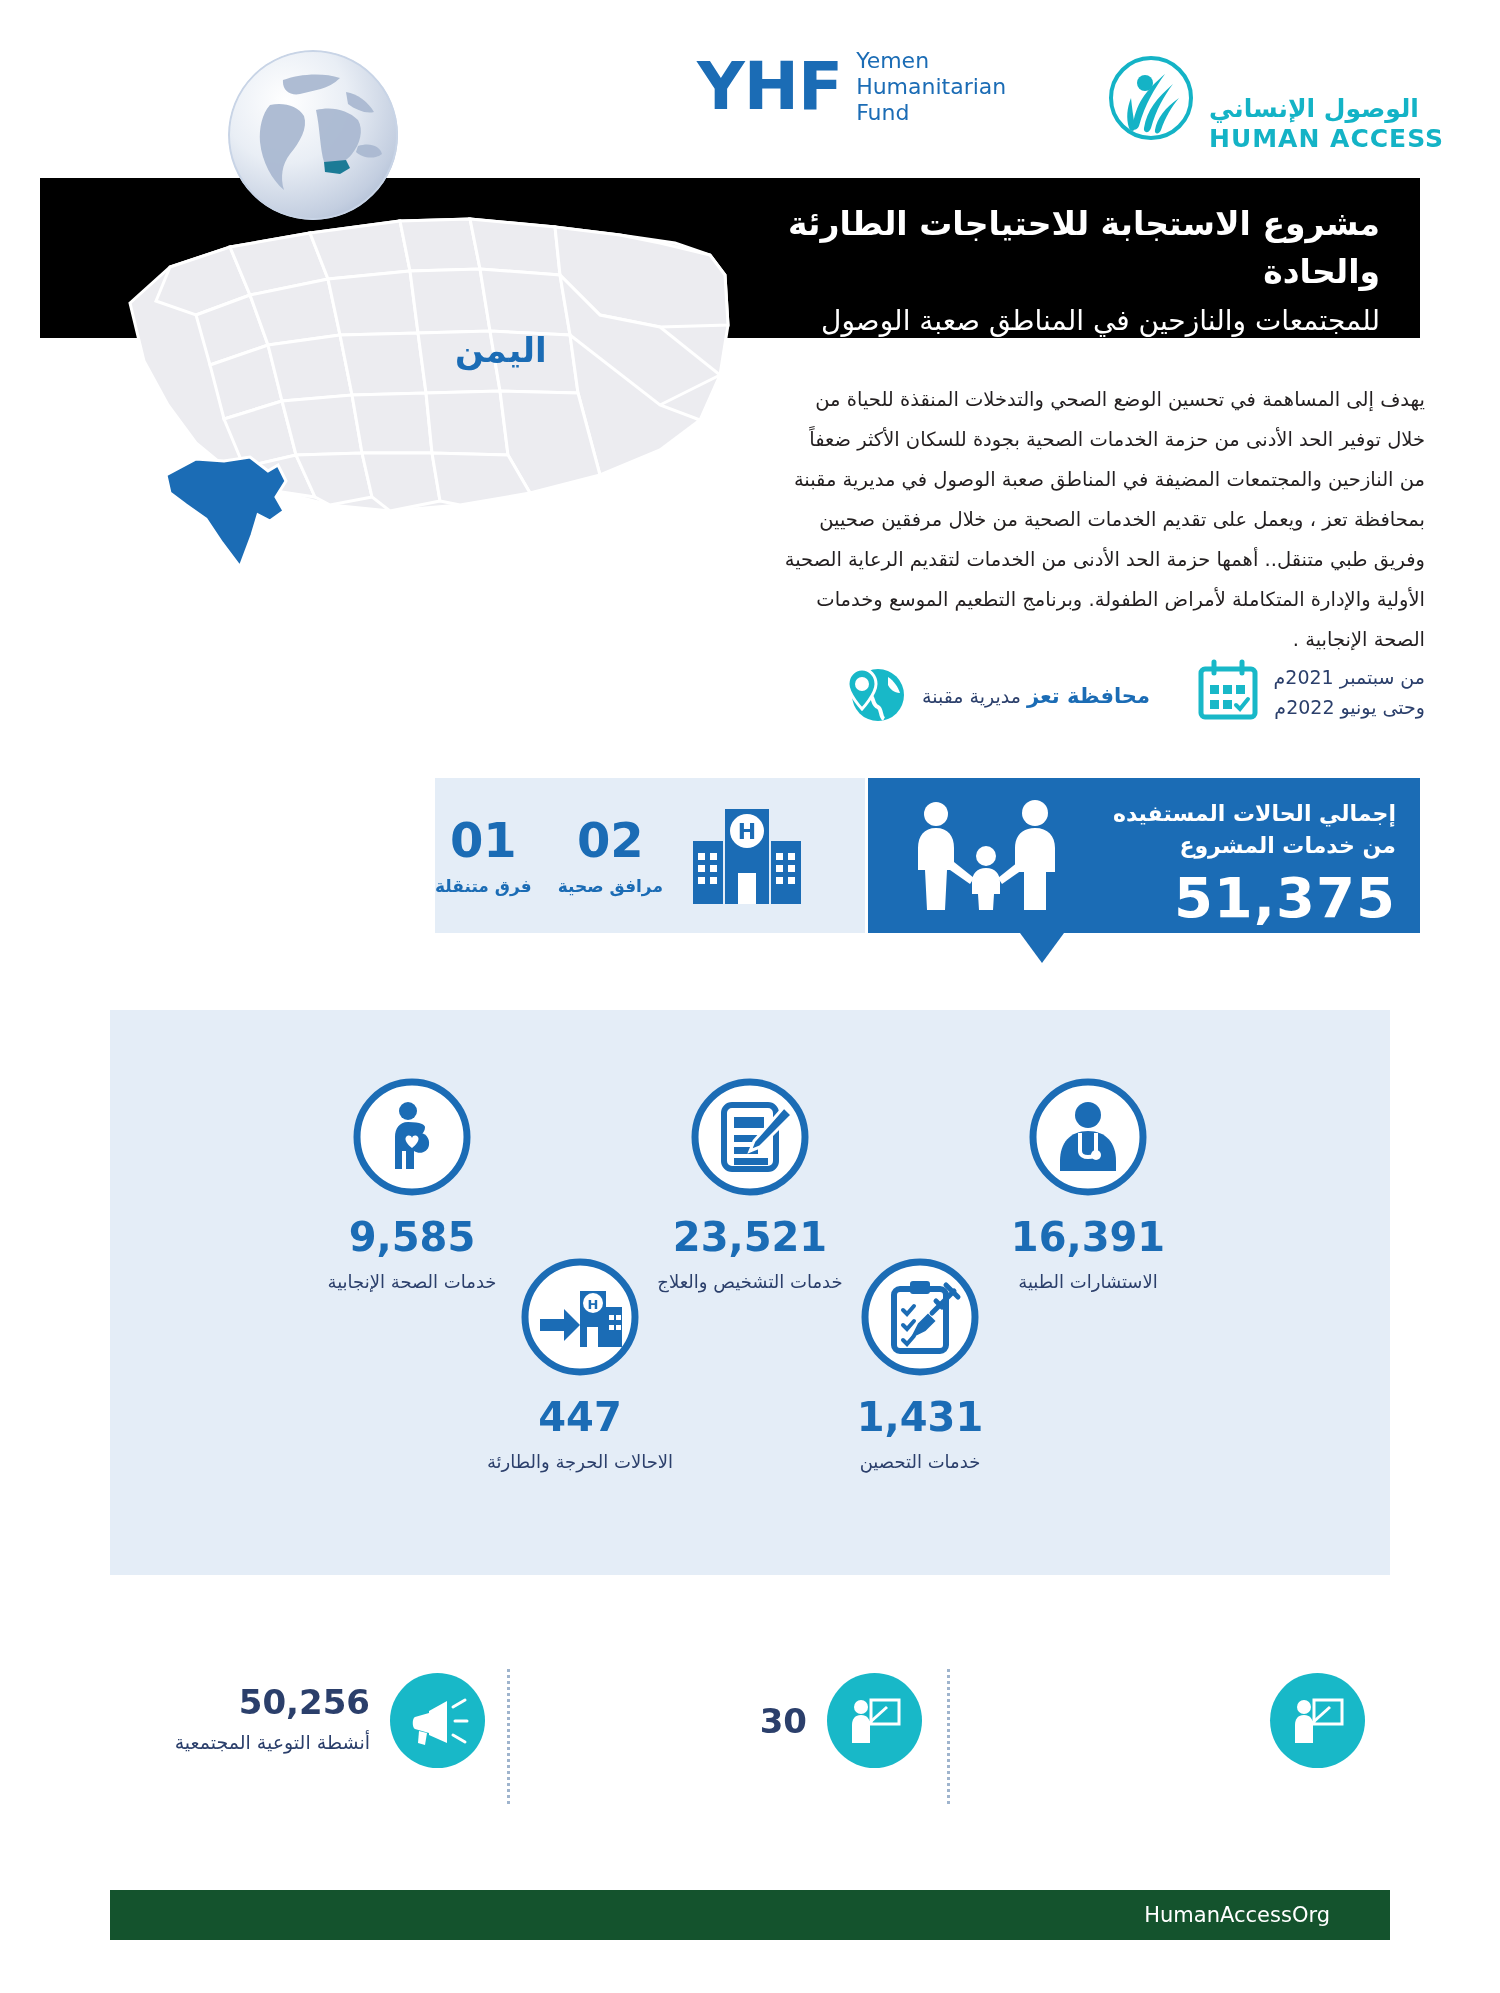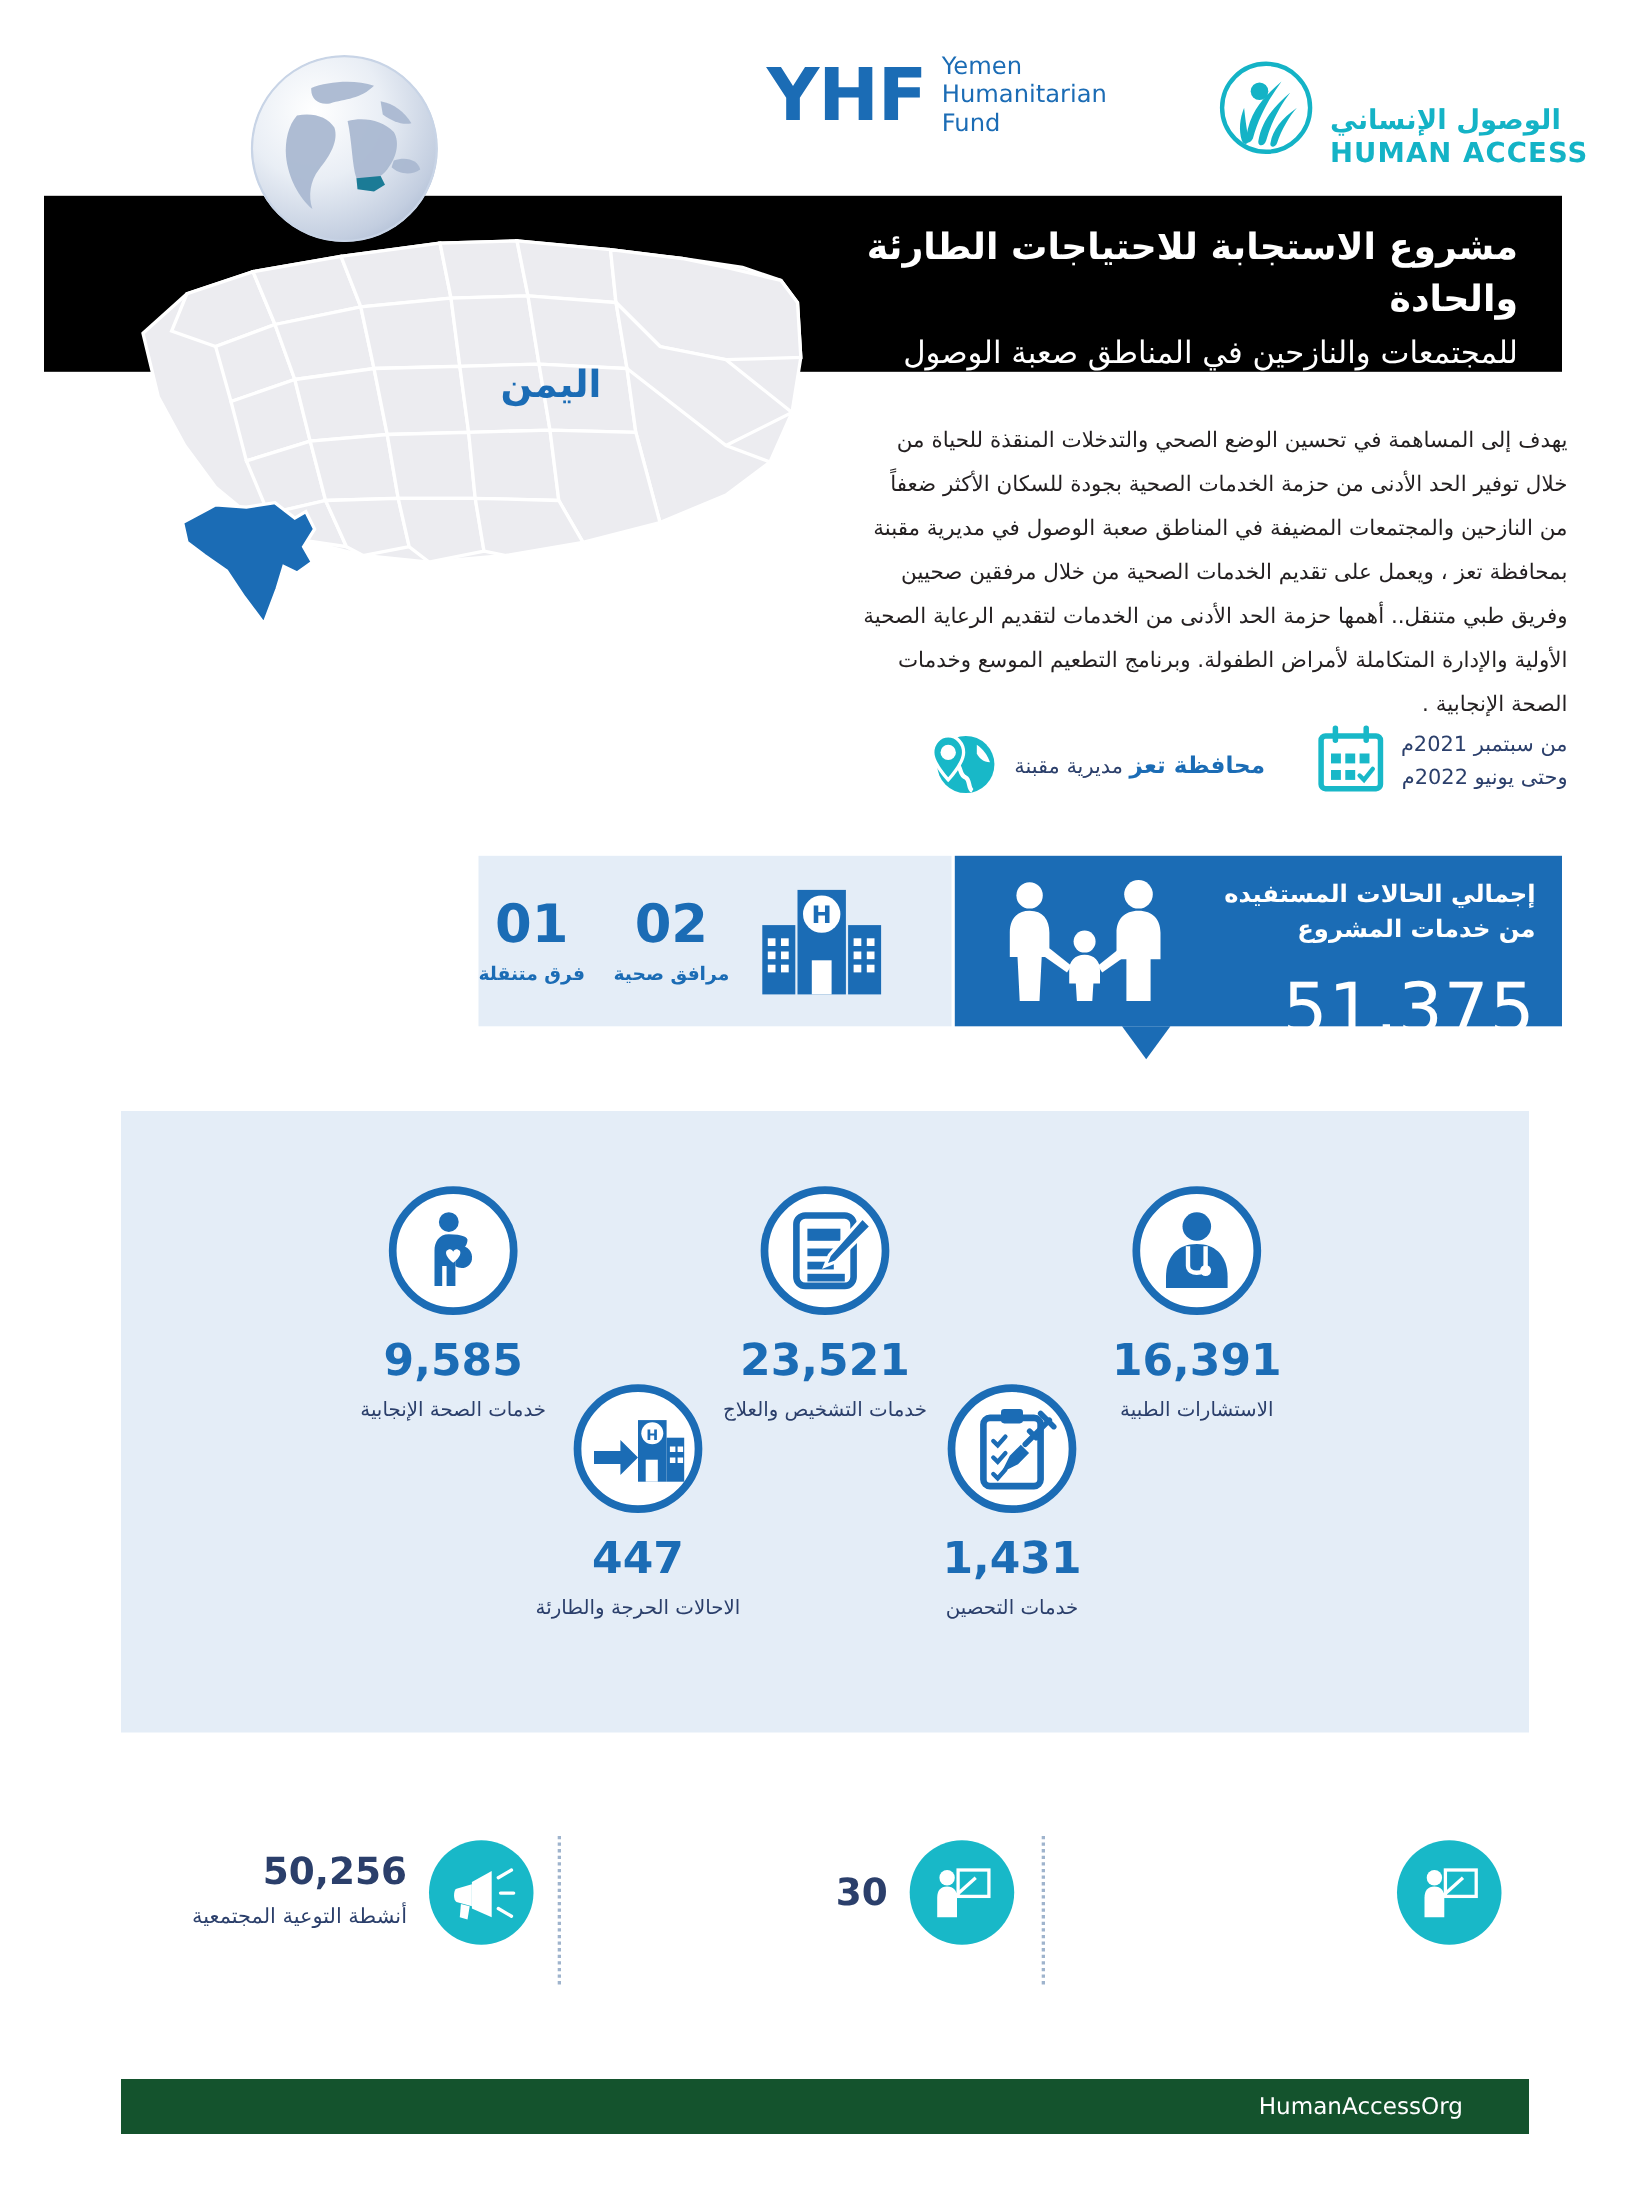--- a/index.html
+++ b/index.html
@@ -56,21 +56,21 @@
   .box-light{position:absolute;left:435px;top:778px;width:430px;height:155px;background:#e4edf7;}
   .box-light .inner{position:absolute;inset:0;display:flex;align-items:center;justify-content:flex-end;padding-right:24px;gap:26px;}
   .mini{display:flex;flex-direction:column;align-items:center;}
   .mini-num{font-size:48px;font-weight:bold;color:#1b6cb5;line-height:1;}
   .mini-lab{font-size:17px;color:#1b6cb5;margin-top:12px;font-weight:bold;}
   .hosp-icon{margin-right:4px;}
 
   .box-blue{position:absolute;left:868px;top:778px;width:552px;height:155px;background:#1b6cb5;}
   .box-blue .bb-text{position:absolute;right:24px;top:20px;text-align:right;color:#fff;}
   .bb-l1{font-size:22px;font-weight:bold;line-height:1.45;margin-left:35px;}
-  .bb-num{font-size:64px;font-weight:normal;letter-spacing:1px;margin-top:24px;line-height:1;}
+  .bb-num{font-size:56px;font-weight:bold;letter-spacing:1px;margin-top:8px;line-height:1;}
   .bb-fam{position:absolute;left:30px;top:22px;}
   .bb-tail{position:absolute;left:1020px;top:933px;width:0;height:0;
     border-left:22px solid transparent;border-right:22px solid transparent;border-top:30px solid #1b6cb5;}
 
   
   .grid{position:absolute;left:110px;top:1010px;width:1280px;height:565px;background:#e4edf7;}
   .cell{position:absolute;width:300px;text-align:center;}
   .cell .circle{margin:0 auto;}
   .cell-num{font-size:40px;font-weight:bold;color:#1b6cb5;margin-top:14px;line-height:1;}
   .cell-lab{font-size:18px;color:#2b3f6b;margin-top:12px;line-height:1.45;}

